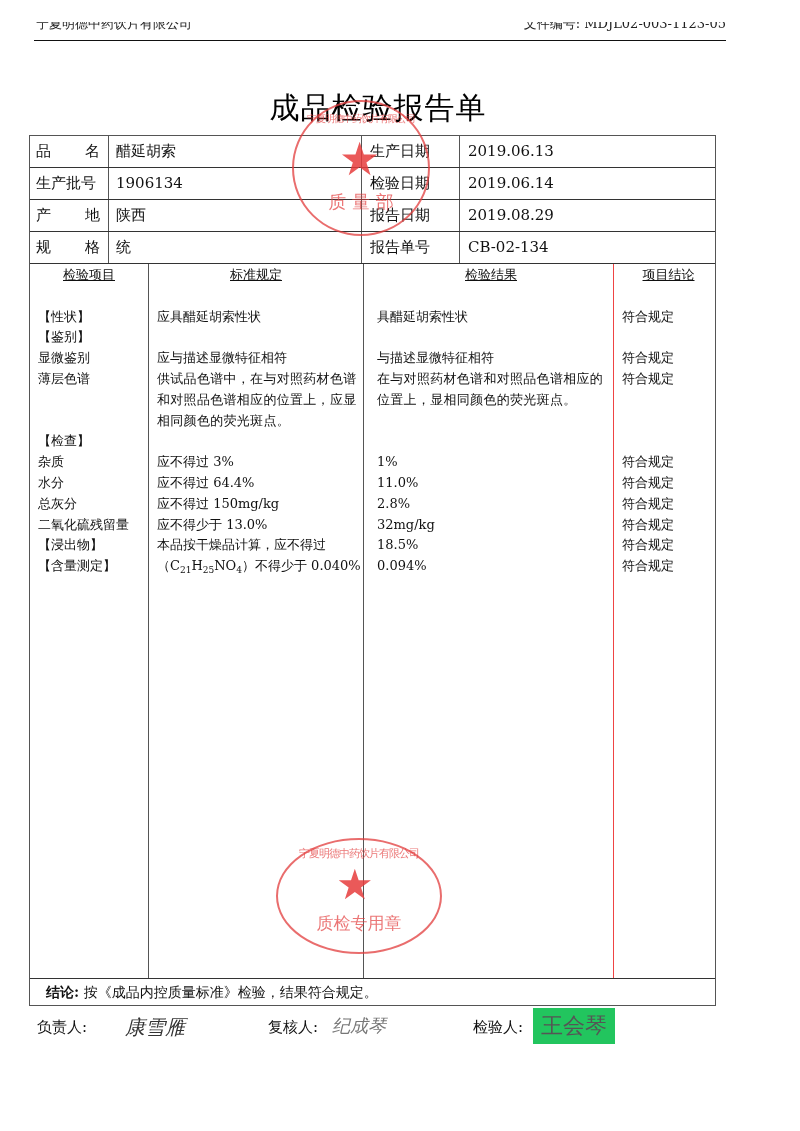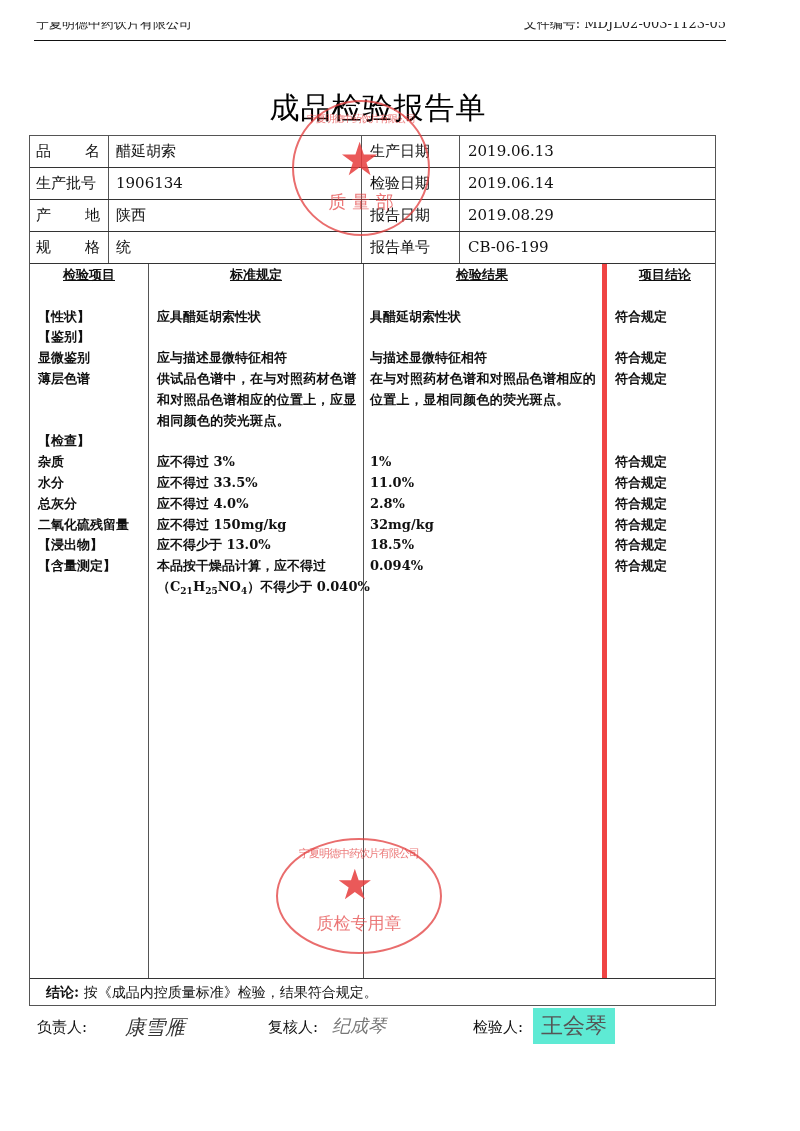--- a/index.html
+++ b/index.html
@@ -23,24 +23,24 @@
       font-family: "DejaVu Sans", "Liberation Sans", sans-serif;
       font-size: 30px; letter-spacing: 1px; color: #000; z-index: 1;
     }
     .frame { position: absolute; left: 29px; top: 135px; width: 685px; border: 1px solid #555; }
     .info-row { display: flex; height: 31px; border-bottom: 1px solid #333; font-size: 15px; }
     .info-row .lbl { width: 79px; border-right: 1px solid #555; padding-left: 6px; line-height: 31px; display: flex; justify-content: space-between; padding-right: 8px; box-sizing: border-box; }
     .info-row .val { width: 253px; border-right: 1px solid #555; padding-left: 7px; line-height: 31px; box-sizing: border-box; }
     .info-row .lbl2 { width: 98px; border-right: 1px solid #555; padding-left: 8px; line-height: 31px; box-sizing: border-box; }
     .info-row .val2 { flex: 1; padding-left: 8px; line-height: 31px; }
     .body-grid { position: relative; height: 714px; display: flex; font-size: 13px; line-height: 20.8px; }
-    .col { box-sizing: border-box; font-weight: bold; }
+    .col { box-sizing: border-box; }
     .c1 { width: 119px; border-right: 1px solid #555; padding-left: 8px; }
     .c2 { width: 215px; border-right: 1px solid #555; padding-left: 8px; }
-    .c3 { width: 243px; border-right: 5px solid #ef4444; padding-left: 6px; }
+    .c3 { width: 243px; border-right: 1px solid #ef4444; padding-left: 6px; margin-left: 7px; }
     .c4 { flex: 1; padding-left: 8px; }
     .colhead { text-align: center; text-decoration: underline; padding-right: 8px; margin-top: 1px; }
     .c4 .colhead { padding-right: 0; }
     .spacer { height: 20.8px; }
     .gap { height: 20.8px; }
     .line { white-space: nowrap; height: 20.8px; }
     .wrap { white-space: normal; letter-spacing: 0.3px; }
     .sub { font-size: 9px; vertical-align: -3px; }
     .conclusion { border-top: 1px solid #333; height: 26px; line-height: 26px; font-size: 14px; padding-left: 16px; }
     .conclusion b { font-weight: bold; }
@@ -95,21 +95,21 @@
     <div class="lbl2">报告日期</div>
     <div class="val2">2019.08.29</div>
   </div>
   <div class="info-row">
     <div class="lbl">
         <span>规</span>
         <span>格</span>
       </div>
     <div class="val">统</div>
     <div class="lbl2">报告单号</div>
-    <div class="val2">CB-06-199</div>
+    <div class="val2">CB-02-134</div>
   </div>
 
   <div class="body-grid">
     <div class="col c1">
       <div class="colhead">检验项目</div>
       <div class="spacer"></div>
       <div class="line">【性状】</div>
       <div class="line">【鉴别】</div>
       <div class="line">显微鉴别</div>
       <div class="line">薄层色谱</div>
@@ -125,22 +125,21 @@
     </div>
     <div class="col c2">
       <div class="colhead">标准规定</div>
       <div class="spacer"></div>
       <div class="line">应具醋延胡索性状</div>
       <div class="line"></div>
       <div class="line">应与描述显微特征相符</div>
       <div class="wrap" style="height:62.4px;">供试品色谱中，在与对照药材色谱和对照品色谱相应的位置上，应显相同颜色的荧光斑点。</div>
       <div class="gap"></div>
       <div class="line">应不得过 3%</div>
-      <div class="line">应不得过 33.5%</div>
-      <div class="line">应不得过 4.0%</div>
+      <div class="line">应不得过 64.4%</div>
       <div class="line">应不得过 150mg/kg</div>
       <div class="line">应不得少于 13.0%</div>
       <div class="line">本品按干燥品计算，应不得过</div>
       <div class="line"><span>（C</span><span class="sub">21</span><span>H</span><span class="sub">25</span><span>NO</span><span class="sub">4</span><span>）不得少于 0.040%</span></div>
     </div>
     <div class="col c3">
       <div class="colhead">检验结果</div>
       <div class="spacer"></div>
       <div class="line">具醋延胡索性状</div>
       <div class="line"></div>
@@ -185,14 +184,14 @@
   <div class="txt" style="top:6px; font-size:11px; letter-spacing:-1px;">宁夏明德中药饮片有限公司</div>
   <div class="txt" style="top:72px; font-size:17px;">质检专用章</div>
 </div>
 
 <div class="signs">
   <span class="s" style="left:0;">负责人:</span>
   <span class="sig" style="left:88px; top:2px; font-size:20px; font-style:italic;">康雪雁</span>
   <span class="s" style="left:231px;">复核人:</span>
   <span class="sig" style="left:295px; top:2px; font-size:18px; font-style:italic; color:#777;">纪成琴</span>
   <span class="s" style="left:436px;">检验人:</span>
-  <span class="sig" style="left:496px; top:-4px; font-size:22px; background:#5eead4; padding:3px 8px; color:#555;">王会琴</span>
+  <span class="sig" style="left:496px; top:-4px; font-size:22px; background:#22c55e; padding:3px 8px; color:#555;">王会琴</span>
 </div>
 
 </body></html>

